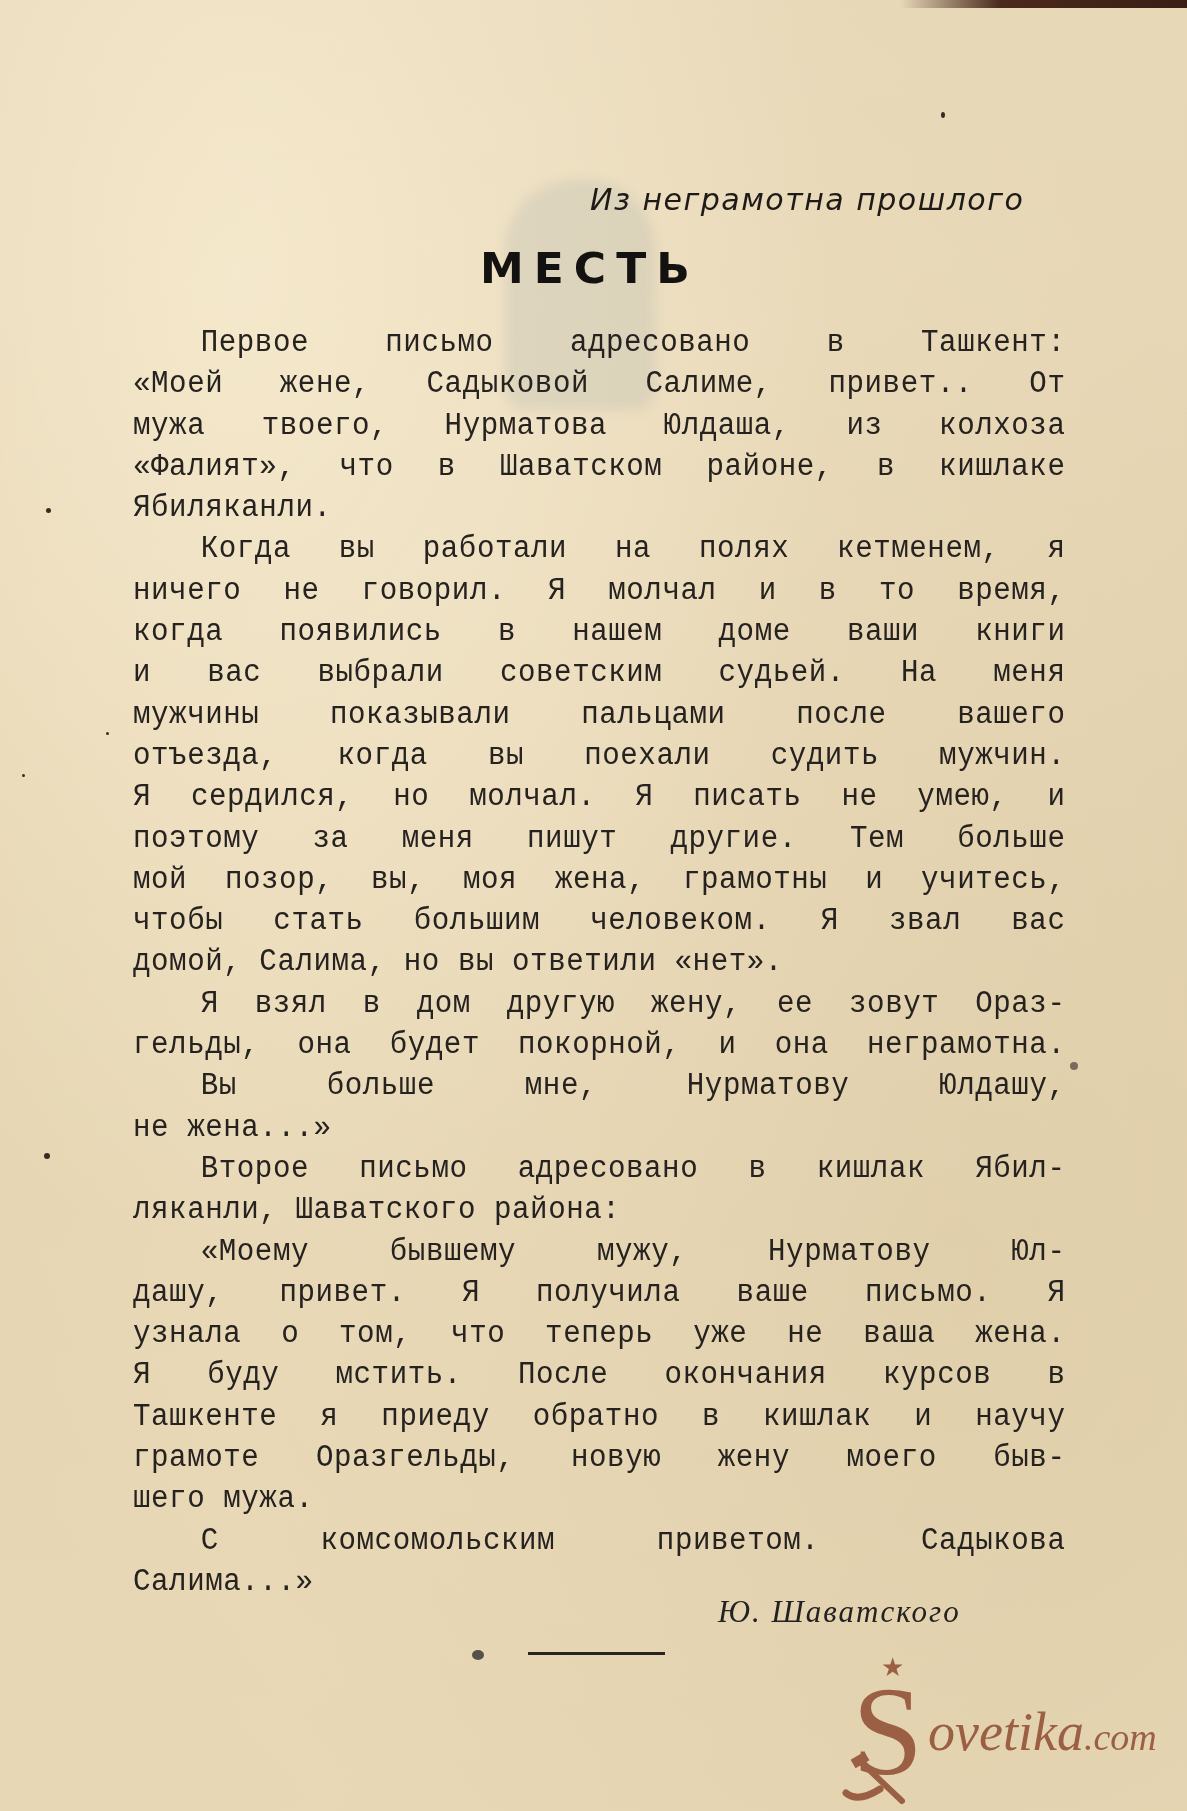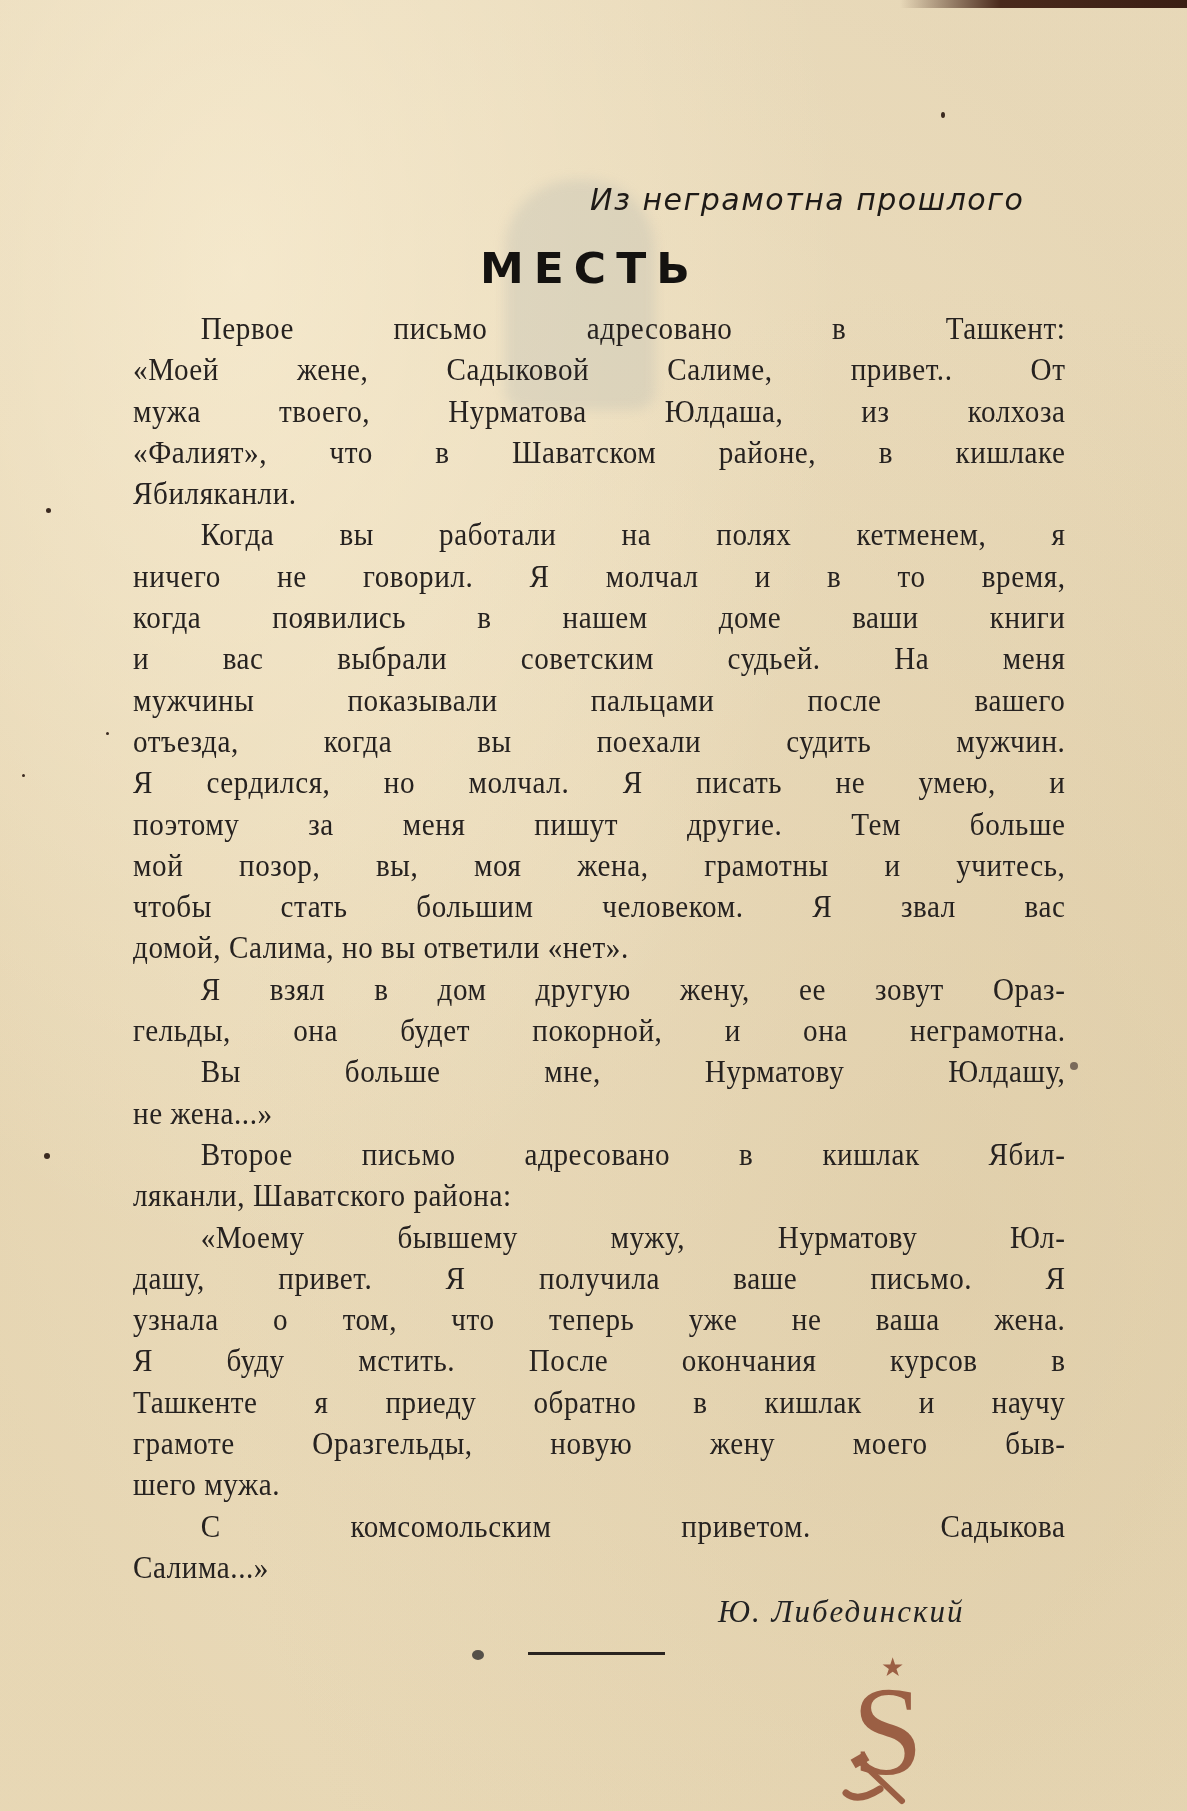--- a/index.html
+++ b/index.html
@@ -32,21 +32,21 @@
       font-style: italic; font-size: 30px; letter-spacing: 1.5px;
       color: #1e1a17; white-space: nowrap;
     }
     .title {
       position: absolute; left: 480px; top: 243px; width: 245px;
       font-family: "DejaVu Sans", "Liberation Sans", sans-serif;
       font-weight: bold; font-size: 44px; letter-spacing: 10px;
       color: #141210; white-space: nowrap; transform: scaleY(0.95);
     }
     .body-text {
-      position: absolute; left: 133px; top: 308px; width: 932px;
+      position: absolute; left: 133px; top: 322px; width: 932px; font-family: Liberation Mono, monospace;
     }
     .line {
       height: 41.3px; line-height: 41.3px;
       font-size: 31px; letter-spacing: 0.6px;
       white-space: nowrap; text-align: justify; text-align-last: justify;
       transform: scaleX(0.94); transform-origin: left center;
       width: 992px;
       color: #262220;
     }
     .line.indent { padding-left: 72px; width: 920px; }
@@ -126,26 +126,27 @@
   <div class="line">дашу, привет. Я получила ваше письмо. Я</div>
   <div class="line">узнала о том, что теперь уже не ваша жена.</div>
   <div class="line">Я буду мстить. После окончания курсов в</div>
   <div class="line">Ташкенте я приеду обратно в кишлак и научу</div>
   <div class="line">грамоте Оразгельды, новую жену моего быв-</div>
   <div class="line last">шего мужа.</div>
   <div class="line indent">С комсомольским приветом. Садыкова</div>
   <div class="line last">Салима...»</div>
 </div>
 
-<div class="signature">Ю.  Либединский</div>
+<div class="signature">Ю.  Шаватского</div>
 
 <div class="ink-blot"></div>
 <div class="divider"></div>
 
 <div class="watermark">
   <span class="wm-star">★</span>
   <span class="wm-s">S</span>
   <svg class="wm-hammer" width="70" height="60" viewBox="0 0 70 60">
     <path d="M6 48 Q18 58 40 44" fill="none" stroke="#9b5f44" stroke-width="7" stroke-linecap="round"></path>
     <rect x="12" y="10" width="16" height="10" fill="#9b5f44" transform="rotate(-30 20 15)"></rect>
     <line x1="22" y1="18" x2="62" y2="56" stroke="#9b5f44" stroke-width="6" stroke-linecap="round"></line>
   </svg>
+  <span class="wm-text"><span>ovetika</span><span class="tld">.com</span></span>
 </div>
 
 </body></html>

